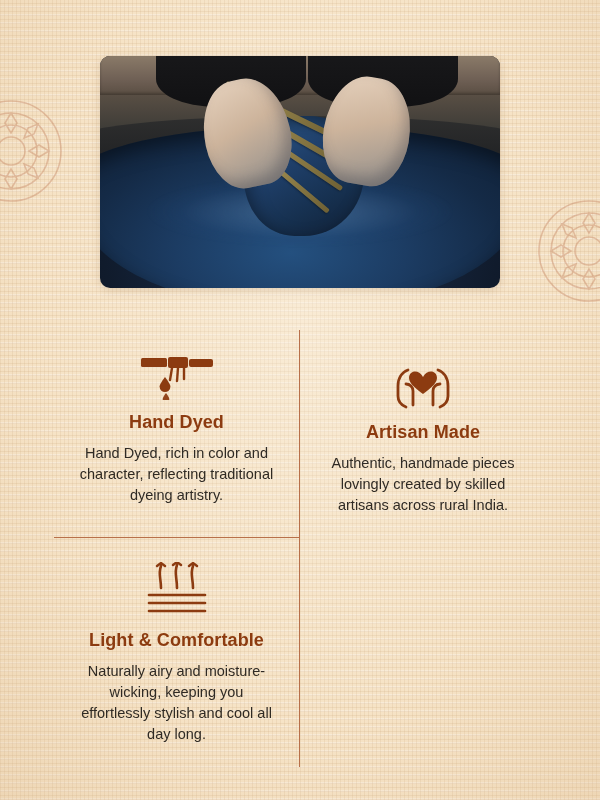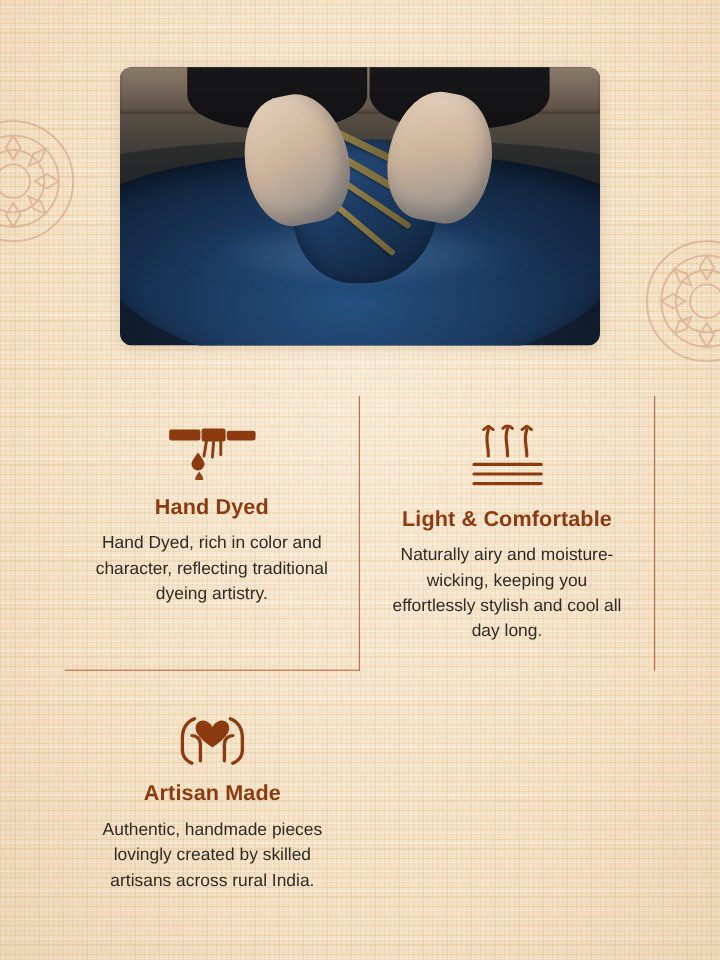--- a/index.html
+++ b/index.html
@@ -265,50 +265,50 @@
             <path d="M26 27 c3.6 5 5.4 7.6 5.4 9.6 a5.4 5.4 0 0 1 -10.8 0 c0 -2 1.8 -4.6 5.4 -9.6z"></path>
             <path d="M27 43 c2.2 3.1 3.3 4.7 3.3 6 a3.3 3.3 0 0 1 -6.6 0 c0 -1.3 1.1 -2.9 3.3 -6z" opacity="0.95"></path>
           </g>
         </svg>
       </div>
       <div class="feature-title">Hand Dyed</div>
       <div class="feature-desc">Hand Dyed, rich in color and character, reflecting traditional dyeing artistry.</div>
     </div>
 
 
+    <div class="feature r1 c1">
+      <div class="feature-icon">
+        <svg width="66" height="56" viewBox="0 0 66 56" aria-hidden="true">
+          <g fill="none" stroke="#8c3b10" stroke-width="2.8" stroke-linecap="round" stroke-linejoin="round">
+            <path d="M33 23 C29 15 19 16 19 24 c0 6 9 12 14 16 5 -4 14 -10 14 -16 0 -8 -10 -9 -14 -1z" fill="#8c3b10" stroke="none"></path>
+            <path d="M18 16 C12 18 8 24 8 32 v10 c0 5 3 9 8 11"></path>
+            <path d="M48 16 C54 18 58 24 58 32 v10 c0 5 -3 9 -8 11"></path>
+            <path d="M16 30 c4 0 7 3 7 7 v14"></path>
+            <path d="M50 30 c-4 0 -7 3 -7 7 v14"></path>
+          </g>
+        </svg>
+      </div>
+      <div class="feature-title">Artisan Made</div>
+      <div class="feature-desc">Authentic, handmade pieces lovingly created by skilled artisans across rural India.</div>
+    </div>
+
     <div class="feature r1 c0">
       <div class="feature-icon">
         <svg width="66" height="56" viewBox="0 0 66 56" aria-hidden="true">
           <g stroke="#8c3b10" stroke-width="2.6" stroke-linecap="round" fill="none">
             <path d="M17 26 C17 16 14 12 17 4"></path>
             <path d="M33 26 C33 15 30 11 33 3"></path>
             <path d="M49 26 C49 16 46 12 49 4"></path>
             <path d="M13 4 l4 -3 4 3" stroke-width="2.4"></path>
             <path d="M29 3 l4 -3 4 3" stroke-width="2.4"></path>
             <path d="M45 4 l4 -3 4 3" stroke-width="2.4"></path>
             <path d="M5 33 H61"></path>
             <path d="M5 41 H61"></path>
             <path d="M5 49 H61"></path>
           </g>
         </svg>
       </div>
       <div class="feature-title">Light &amp; Comfortable</div>
       <div class="feature-desc">Naturally airy and moisture-wicking, keeping you effortlessly stylish and cool all day long.</div>
     </div>
 
-    <div class="feature r1 c1">
-      <div class="feature-icon">
-        <svg width="66" height="56" viewBox="0 0 66 56" aria-hidden="true">
-          <g fill="none" stroke="#8c3b10" stroke-width="2.8" stroke-linecap="round" stroke-linejoin="round">
-            <path d="M33 23 C29 15 19 16 19 24 c0 6 9 12 14 16 5 -4 14 -10 14 -16 0 -8 -10 -9 -14 -1z" fill="#8c3b10" stroke="none"></path>
-            <path d="M18 16 C12 18 8 24 8 32 v10 c0 5 3 9 8 11"></path>
-            <path d="M48 16 C54 18 58 24 58 32 v10 c0 5 -3 9 -8 11"></path>
-            <path d="M16 30 c4 0 7 3 7 7 v14"></path>
-            <path d="M50 30 c-4 0 -7 3 -7 7 v14"></path>
-          </g>
-        </svg>
-      </div>
-      <div class="feature-title">Artisan Made</div>
-      <div class="feature-desc">Authentic, handmade pieces lovingly created by skilled artisans across rural India.</div>
-    </div>
-
   </div>
 </div>
 
 </body></html>

